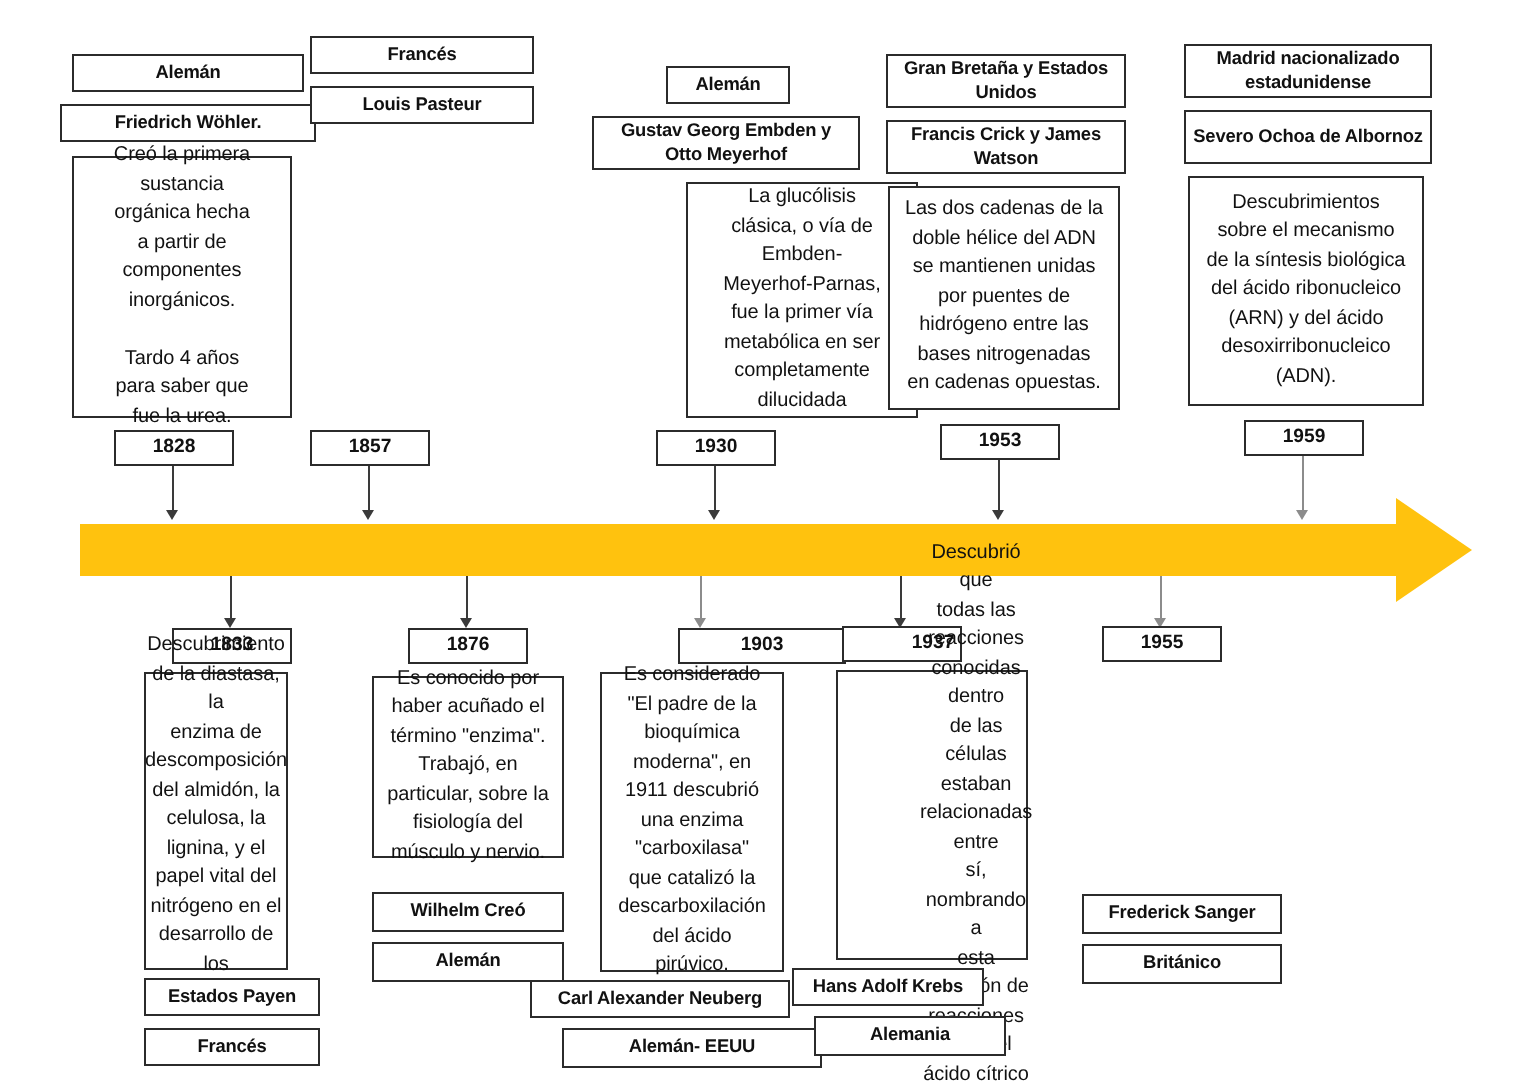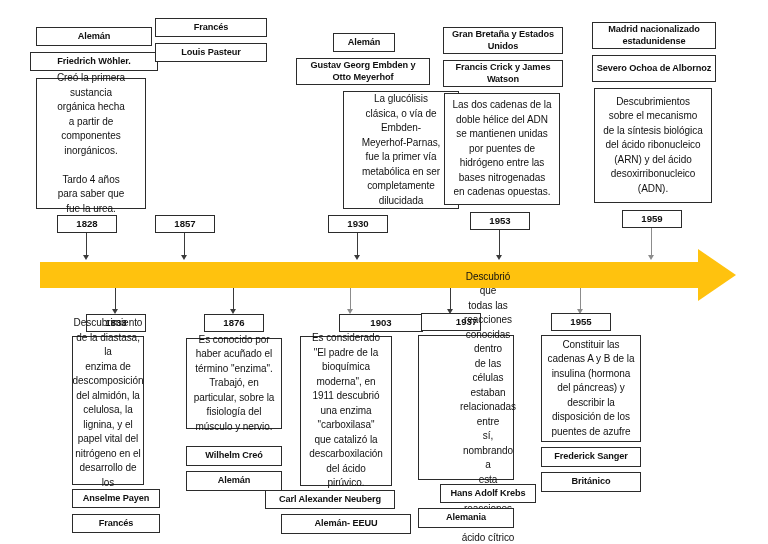--- a/index.html
+++ b/index.html
@@ -153,21 +153,21 @@
 de la diastasa, la
 enzima de
 descomposición
 del almidón, la
 celulosa, la
 lignina, y el
 papel vital del
 nitrógeno en el
 desarrollo de los
 vegetales.</div>
-  <div class="box person" style="left:72px;  top:489px; width:88px;  height:19px;">Anselme Payen</div>
+  <div class="box person" style="left:72px;  top:489px; width:88px;  height:19px;">Estados Payen</div>
   <div class="box nat" style="left:72px;  top:514px; width:88px;  height:19px;">Francés</div>
 
   <div class="conn" style="left:233px; top:288px; height:22px;"></div>
   <div class="arrowtip" style="left:230px; top:309px;"></div>
   <div class="box year" style="left:204px; top:314px; width:60px;  height:18px;">1876</div>
   <div class="box desc" style="left:186px; top:338px; width:96px;  height:91px;">Es conocido por
 haber acuñado el
 término "enzima".
 Trabajó, en
 particular, sobre la
@@ -199,29 +199,22 @@
   <div class="box desc" style="left:418px; top:335px; width:96px;  height:145px;padding-left:47px;">Descubrió que
 todas las reacciones
 conocidas dentro
 de las células
 estaban
 relacionadas entre
 sí, nombrando a
 esta sucesión de
 reacciones ciclo del
 ácido cítrico</div>
-  <div class="box person" style="left:440px; top:484px; width:96px;  height:19px;">Hans Adolf Krebs</div>
-  <div class="box nat" style="left:418px; top:508px; width:96px;  height:20px;">Alemania</div>
+  <div class="box person" style="left:396px; top:484px; width:96px;  height:19px;">Hans Adolf Krebs</div>
+  <div class="box nat" style="left:407px; top:508px; width:96px;  height:20px;">Alemania</div>
 
   <div class="conn light" style="left:580px; top:288px; height:22px;"></div>
   <div class="arrowtip light" style="left:577px; top:309px;"></div>
   <div class="box year" style="left:551px; top:313px; width:60px;  height:18px;">1955</div>
-  <div class="box desc" style="left:541px; top:335px; width:100px; height:107px;">Constituir las
-cadenas A y B de la
-insulina (hormona
-del páncreas) y
-describir la
-disposición de los
-puentes de azufre</div>
   <div class="box person" style="left:541px; top:447px; width:100px; height:20px;">Frederick Sanger</div>
   <div class="box nat" style="left:541px; top:472px; width:100px; height:20px;">Británico</div>
 
 </div>
 
 </body></html>

